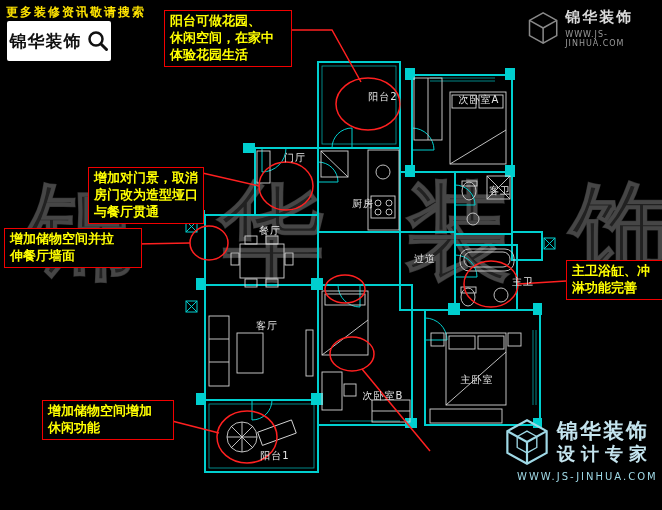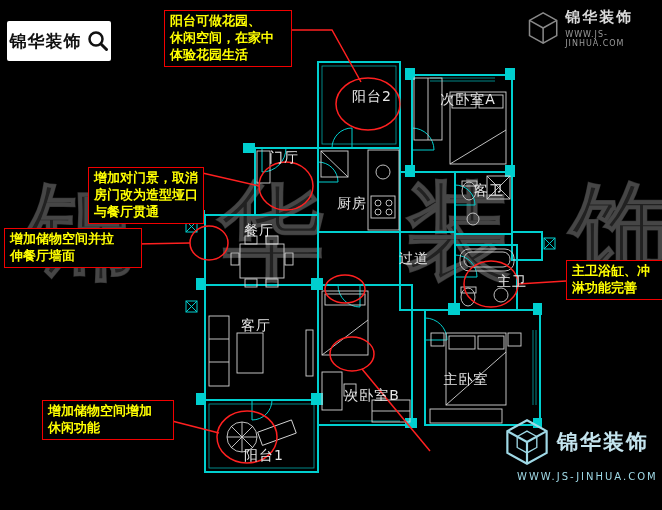--- a/index.html
+++ b/index.html
@@ -9,22 +9,22 @@
 
   
   .wm-char{position:absolute;top:178px;font-size:106px;font-weight:bold;
            color:rgba(110,110,110,0.30);-webkit-text-stroke:1px rgba(140,140,140,0.35);
            font-family:"DejaVu Serif","Liberation Serif",serif;z-index:1;line-height:1;}
 
   
   .plan-svg{position:absolute;left:0;top:0;z-index:2;}
 
   
-  .room-label{position:absolute;z-index:3;color:#e6e6e6;font-size:14px;
-              white-space:nowrap;transform:translate(-50%,-50%);letter-spacing:1px;}
+  .room-label{position:absolute;z-index:3;color:#e6e6e6;font-size:10px;
+              white-space:nowrap;transform:translate(-50%,-50%);letter-spacing:1px;margin-left:11px;}
 
   
   .callout{position:absolute;z-index:4;background:#000;border:1px solid #f20000;
            color:#ffff00;font-size:13px;font-weight:bold;line-height:1.3;
            padding:2px 5px;white-space:pre-line;}
 
   
   .tagline{position:absolute;left:6px;top:4px;z-index:5;color:#ffe400;
            font-size:12px;letter-spacing:2px;font-weight:bold;}
   .logo-box{position:absolute;left:7px;top:21px;z-index:5;width:104px;height:40px;
@@ -246,20 +246,21 @@
   <div class="callout" style="left:88px;top:167px;width:104px">增加对门景，取消
 房门改为造型垭口
 与餐厅贯通</div>
   <div class="callout" style="left:4px;top:228px;width:126px">增加储物空间并拉
 伸餐厅墙面</div>
   <div class="callout" style="left:42px;top:400px;width:120px">增加储物空间增加
 休闲功能</div>
   <div class="callout" style="left:566px;top:260px;width:86px">主卫浴缸、冲
 淋功能完善</div>
 
+  <div class="tagline">更多装修资讯敬请搜索</div>
   <div class="logo-box">
     <span class="logo-text">锦华装饰</span>
     <svg width="22" height="22" viewBox="0 0 22 22">
       <circle cx="9" cy="9" r="6.5" stroke="#111" stroke-width="2.5" fill="none"></circle>
       <line x1="14" y1="14" x2="19.5" y2="19.5" stroke="#111" stroke-width="3" stroke-linecap="round"></line>
     </svg>
   </div>
 
   <div class="brand-tr">
     <svg width="32" height="36" viewBox="0 0 40 44">
@@ -278,18 +279,19 @@
     <div class="row">
       <svg width="44" height="48" viewBox="0 0 40 44">
         <polygon points="20,2 38,12 38,32 20,42 2,32 2,12" stroke="#9fd9e6" stroke-width="2" fill="none"></polygon>
         <line x1="20" y1="22" x2="2" y2="12" stroke="#9fd9e6" stroke-width="2"></line>
         <line x1="20" y1="22" x2="38" y2="12" stroke="#9fd9e6" stroke-width="2"></line>
         <line x1="20" y1="22" x2="20" y2="42" stroke="#9fd9e6" stroke-width="2"></line>
         <polygon points="20,12 29,17 29,27 20,32 11,27 11,17" stroke="#9fd9e6" stroke-width="1.2" fill="none"></polygon>
       </svg>
       <div>
         <div class="name">锦华装饰</div>
+        <div class="slogan">设计专家</div>
       </div>
     </div>
     <div class="site">WWW.JS-JINHUA.COM</div>
   </div>
 
 </div>
 
 </body></html>

